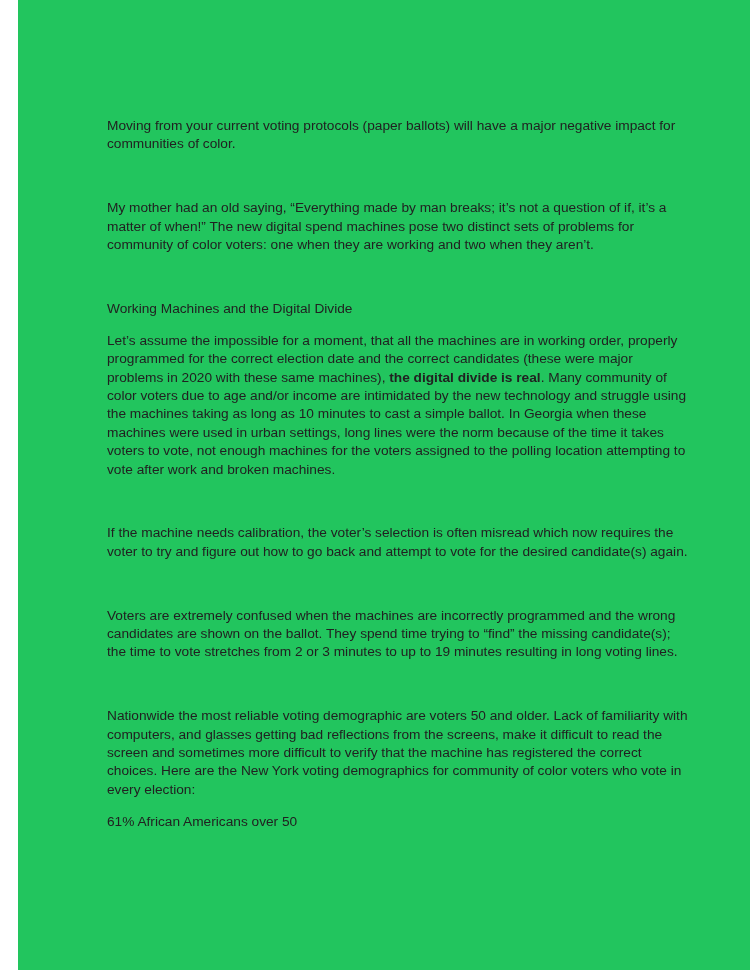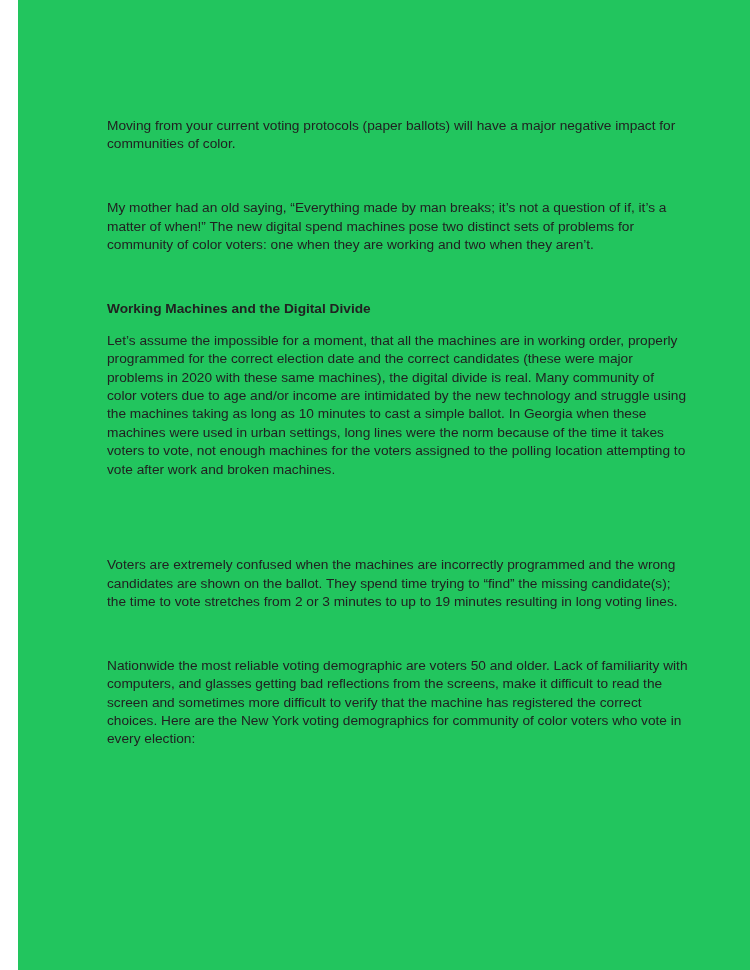--- a/index.html
+++ b/index.html
@@ -25,27 +25,27 @@
   .para {
     margin: 0 0 13.5px 0;
     max-width: 625px;
     font-size: 13.7px;
     line-height: 18.4px;
     font-weight: 400;
     white-space: pre-line;
     color: #212121;
   }
   .heading {
-    font-weight: 700;
+    font-weight: 400;
   }
   .blank {
     height: 18.4px;
   }
   .bold-run {
-    font-weight: 400;
+    font-weight: 700;
   }
 </style>
 </head>
 <body>
 
 <div class="doc">
 
   <p class="para">Moving from your current voting protocols (paper ballots) will have a major negative impact for
 communities of color.</p>
 
@@ -64,29 +64,32 @@
 problems in 2020 with these same machines), </span><span class="bold-run">the digital divide is real</span><span>. Many community of
 color voters due to age and/or income are intimidated by the new technology and struggle using
 the machines taking as long as 10 minutes to cast a simple ballot. In Georgia when these
 machines were used in urban settings, long lines were the norm because of the time it takes
 voters to vote, not enough machines for the voters assigned to the polling location attempting to
 vote after work and broken machines.</span></p>
 
   <p class="para blank"></p>
 
 
+  <p class="para">If the machine needs calibration, the voter’s selection is often misread which now requires the
+voter to try and figure out how to go back and attempt to vote for the desired candidate(s) again.</p>
 
   <p class="para blank"></p>
 
   <p class="para">Voters are extremely confused when the machines are incorrectly programmed and the wrong
 candidates are shown on the ballot. They spend time trying to “find” the missing candidate(s);
 the time to vote stretches from 2 or 3 minutes to up to 19 minutes resulting in long voting lines.</p>
 
   <p class="para blank"></p>
 
   <p class="para">Nationwide the most reliable voting demographic are voters 50 and older. Lack of familiarity with
 computers, and glasses getting bad reflections from the screens, make it difficult to read the
 screen and sometimes more difficult to verify that the machine has registered the correct
 choices. Here are the New York voting demographics for community of color voters who vote in
 every election:</p>
 
+  <p class="para">61% African Americans over 50</p>
 
 </div>
 
 </body></html>

